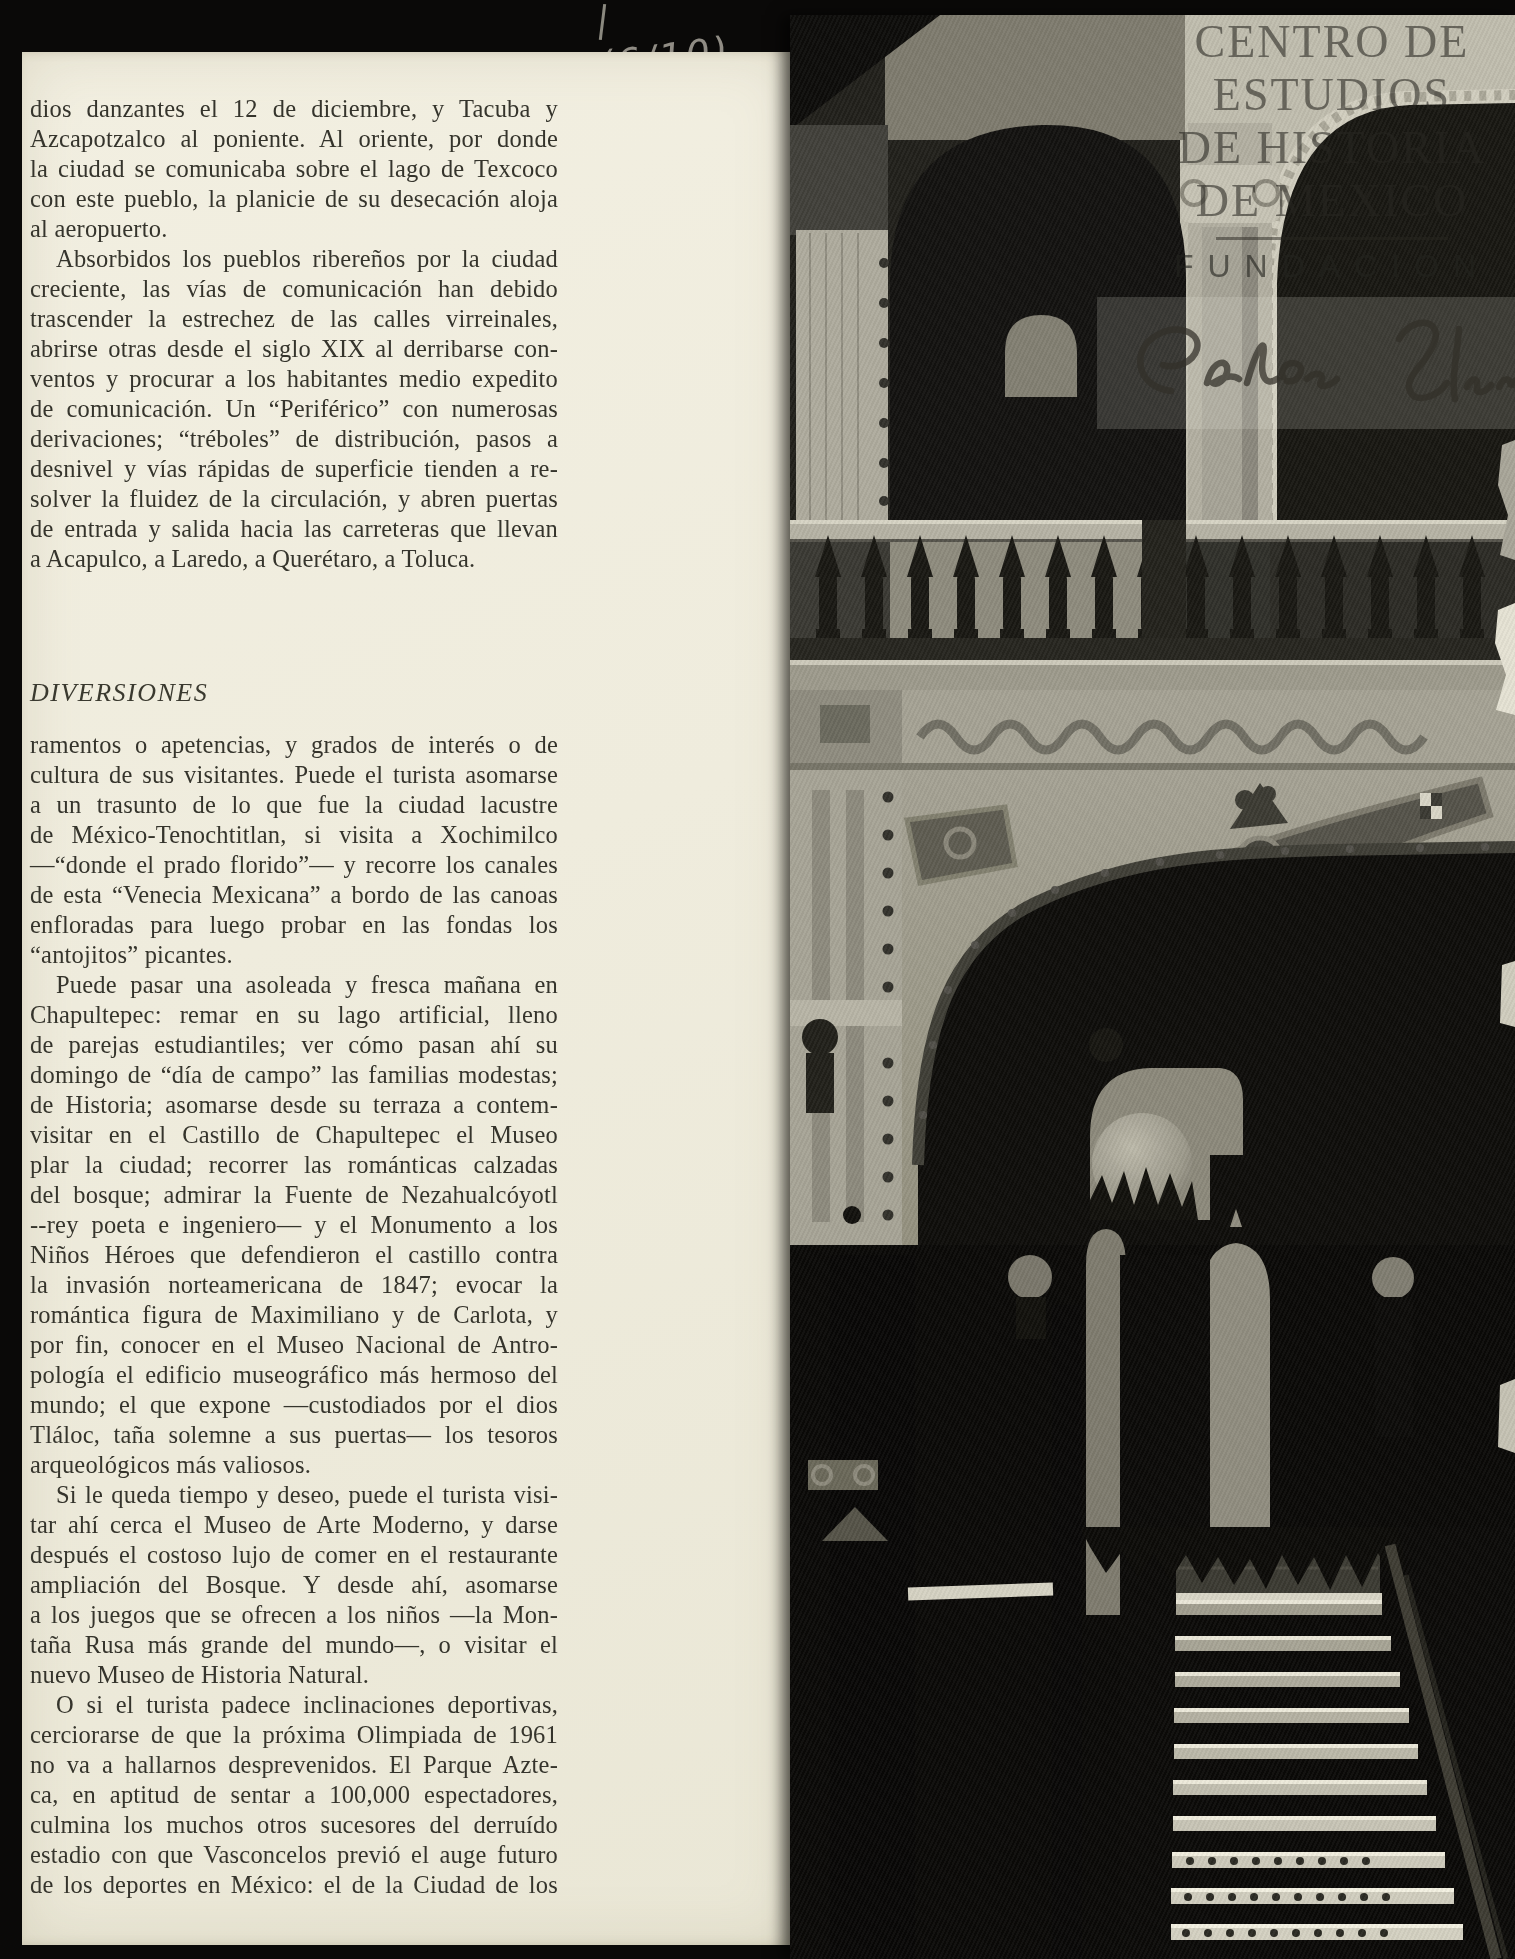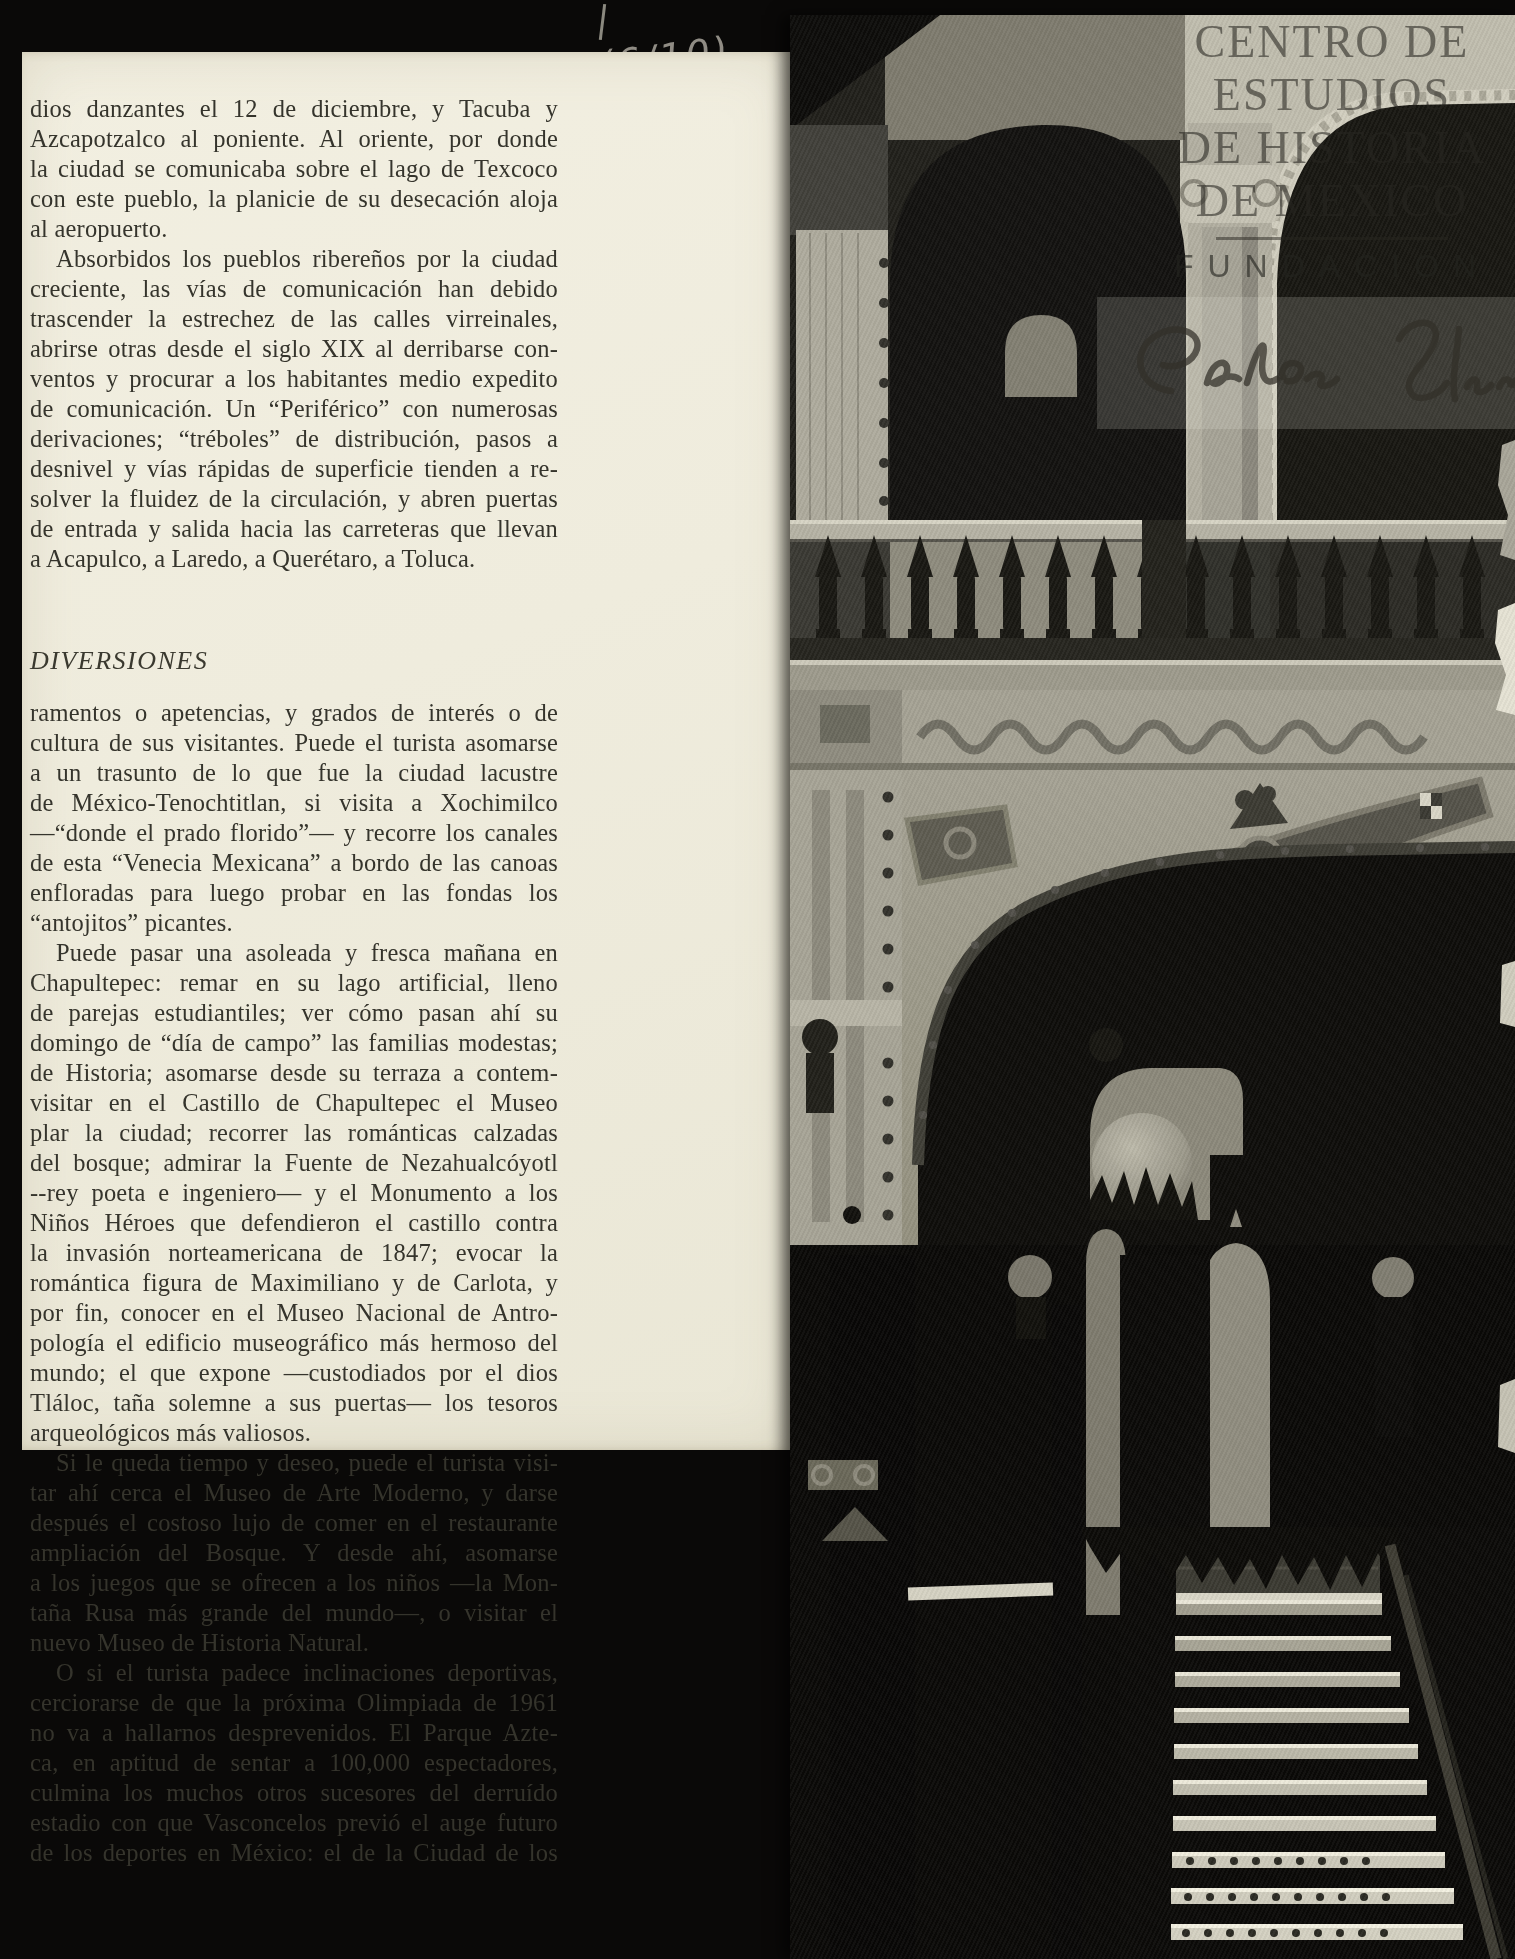--- a/index.html
+++ b/index.html
@@ -1,27 +1,27 @@
 <!DOCTYPE html>
 <html><head>
 <meta charset="utf-8">
 <style>
   html,body{margin:0;padding:0;background:#0a0908;}
   #stage{position:relative;width:1515px;height:1959px;background:#0a0908;overflow:hidden;
          font-family:"Liberation Serif", serif;}
   
-  #left-page{position:absolute;left:22px;top:52px;width:771px;height:1398px;
+  #left-page{position:absolute;left:22px;top:52px;width:771px;height:1893px;
     background:linear-gradient(160deg,#f2efe1 0%,#efecdd 45%,#eae7d6 100%);
     box-shadow:inset 0 0 60px rgba(140,128,90,.18), inset -4px 0 10px rgba(120,110,80,.25);}
   #text-column{position:absolute;left:8px;top:42px;width:528px;color:#35342c;}
   .para .line{height:30px;line-height:30px;font-size:24.5px;letter-spacing:.2px;
     text-align:justify;text-align-last:justify;white-space:normal;}
   .para .line.last{text-align-last:left;}
   .para .line.indent{text-indent:26px;}
-  .heading{margin-top:72px;margin-bottom:22px;height:30px;line-height:30px;
+  .heading{margin-top:104px;margin-bottom:22px;height:30px;line-height:30px;
     font-style:italic;font-size:26px;letter-spacing:1.5px;color:#3a392f;}
   
   #pencil-note{position:absolute;left:598px;top:36px;font-family:"DejaVu Sans",sans-serif;
     font-size:38px;font-style:italic;color:rgba(158,155,146,.9);transform:rotate(-7deg);
     letter-spacing:3px;font-weight:300;}
   #corner-tick{position:absolute;left:601px;top:4px;width:3px;height:36px;
     background:#8b897f;transform:rotate(7deg);}
   
   #photo{position:absolute;left:790px;top:15px;width:725px;height:1944px;overflow:hidden;
     background:#a3a3a3;box-shadow:-8px 0 14px rgba(0,0,0,.6);}

